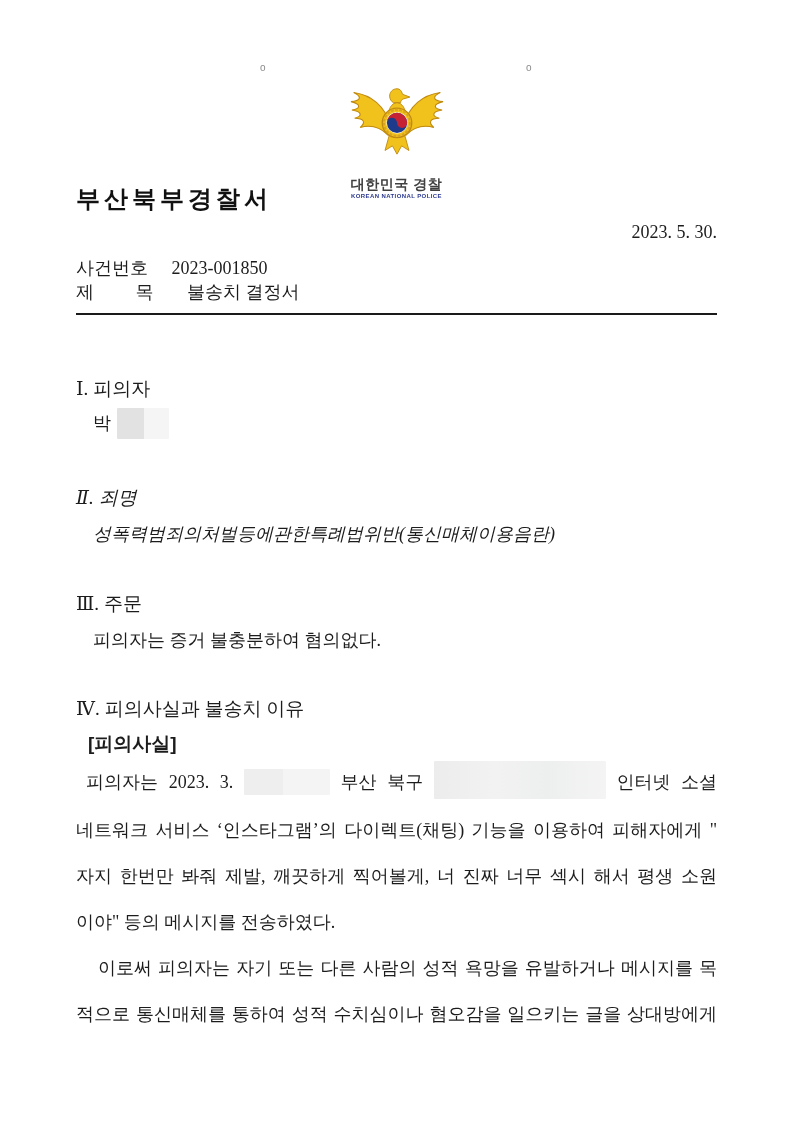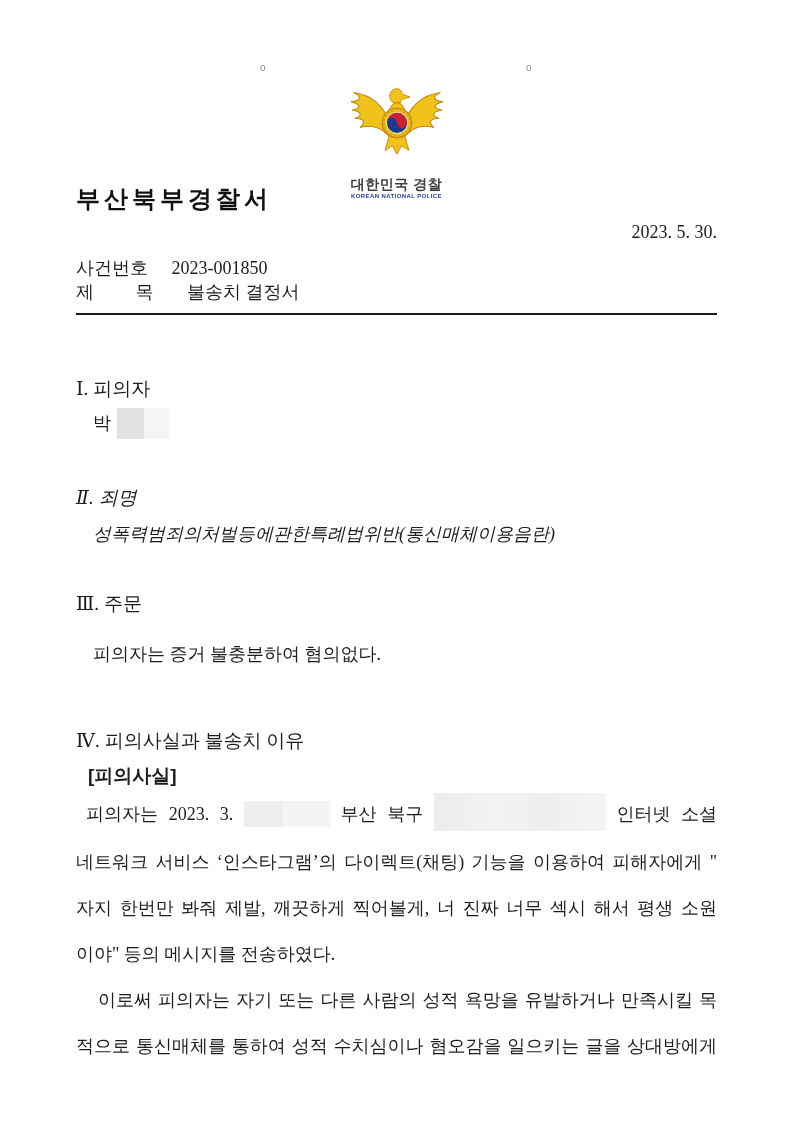--- a/index.html
+++ b/index.html
@@ -72,25 +72,25 @@
     border-top: 2px solid #1a1a1a;
     margin: 9px 0 0 0;
   }
   .intro-line { margin-top: 13px; font-size: 18px; }
 
   .sec-heading { font-size: 19px; margin-top: 0; }
   .sec-heading .sec-title { margin-left: 5px; }
   .sec-one   { margin-top: 61px; }
   .sec-two   { margin-top: 44px; font-style: italic; }
   .sec-three { margin-top: 45px; }
-  .sec-four  { margin-top: 62px; }
+  .sec-four  { margin-top: 44px; }
 
   .suspect-line { margin-top: 6px; margin-left: 17px; font-size: 18px; height: 33px; }
   .charge-line  { margin-top: 11px; margin-left: 17px; font-size: 18px; }
-  .ruling-line  { margin-top: 25px; margin-left: 17px; font-size: 18px; }
+  .ruling-line  { margin-top: 11px; margin-left: 17px; font-size: 18px; }
   .facts-subheading {
     margin-top: 9px; margin-left: 12px;
     font-family: "Liberation Sans", "DejaVu Sans", sans-serif;
     font-weight: bold;
     font-size: 19px;
   }
 
   .facts { margin-top: 2px; font-size: 18px; line-height: 46px; }
   .fact-line {
     text-align: justify;
@@ -207,19 +207,19 @@
         <div class="fact-line indent1">
           <span>피의자는 2023. 3.</span>
           <span class="redact redact-a"></span>
           <span>부산 북구</span>
           <span class="redact redact-b"></span>
           <span>인터넷 소셜</span>
         </div>
         <div class="fact-line">네트워크 서비스 ‘인스타그램’의 다이렉트(채팅) 기능을 이용하여 피해자에게 "</div>
         <div class="fact-line">자지 한번만 봐줘 제발, 깨끗하게 찍어볼게, 너 진짜 너무 섹시 해서 평생 소원</div>
         <div class="fact-line short">이야" 등의 메시지를 전송하였다.</div>
-        <div class="fact-line indent2">이로써 피의자는 자기 또는 다른 사람의 성적 욕망을 유발하거나 만족시킬 목</div>
+        <div class="fact-line indent2">이로써 피의자는 자기 또는 다른 사람의 성적 욕망을 유발하거나 메시지를 목</div>
         <div class="fact-line">적으로 통신매체를 통하여 성적 수치심이나 혐오감을 일으키는 글을 상대방에게</div>
       </div>
     </div>
 
   </div>
 </div>
 
 </body></html>

